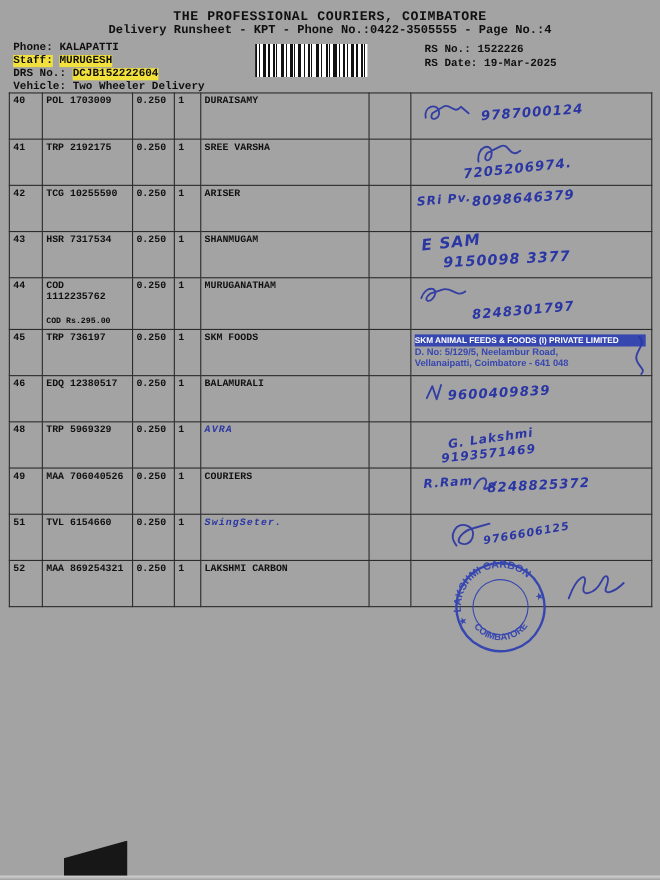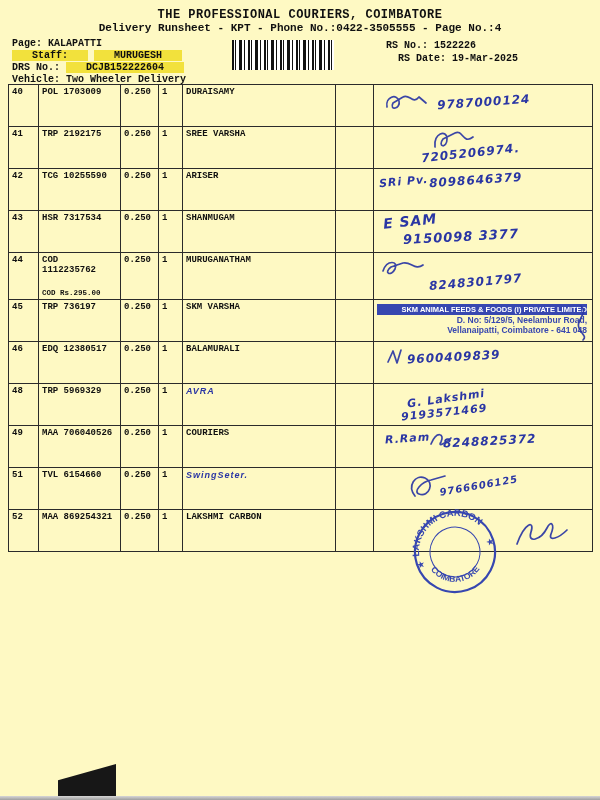--- a/index.html
+++ b/index.html
@@ -1,32 +1,32 @@
 <!DOCTYPE html>
 <html><head>
 <meta charset="utf-8">
 <style>
   html,body { margin:0; padding:0; background:#e9e9e9; }
   .page {
     position:relative; width:600px; height:800px; margin:0 auto;
-    background:#fef9c3; overflow:hidden;
+    background:#a3a3a3; overflow:hidden;
     font-family:"Liberation Mono","DejaVu Sans Mono",monospace;
     color:#101010;
   }
   .doc-title   { position:absolute; top:8px;  left:0; right:0; text-align:center; font-size:12px; font-weight:bold; letter-spacing:.5px; }
   .doc-subtitle{ position:absolute; top:22px; left:0; right:0; text-align:center; font-size:11px; font-weight:bold; }
 
   .info { position:absolute; font-size:10px; font-weight:bold; white-space:nowrap; }
   .i-route   { top:38px; left:12px; }
   .i-staff   { top:50px; left:12px; }
   .i-drs     { top:62px; left:12px; }
   .i-vehicle { top:74px; left:12px; }
   .i-rsno    { top:40px; left:386px; }
-  .i-rsdate  { top:53px; left:386px;margin-left:12px; }
-  .hl { background:#f2e13c; padding:0 20px; }
+  .i-rsdate  { top:53px; left:386px; }
+  .hl { background:#f2e13c; padding:0 0; }
 
   .barcode {
     position:absolute; left:232px; top:40px; width:102px; height:30px;
     background:repeating-linear-gradient(90deg,
       #111 0 2px, #fff 2px 3px, #111 3px 4px, #fff 4px 7px,
       #111 7px 10px, #fff 10px 12px, #111 12px 13px, #fff 13px 16px);
   }
 
   table.runsheet {
     position:absolute; top:84px; left:8px; width:584px;
@@ -37,28 +37,28 @@
     vertical-align:top; padding:2px 3px; overflow:visible; text-align:left;
   }
   .runsheet th { height:12px; font-size:9px; }
   tr.data { height:42px;padding-left:16px; }
   .cod-note { font-size:7.5px; margin-top:14px; }
 
   
   .ink { color:#2a36a4; font-family:"DejaVu Sans",sans-serif; font-style:italic; font-weight:bold; }
   .hw  { position:absolute; white-space:nowrap; font-size:12px; letter-spacing:1px; }
   .hw-name { font-size:11px; }
-  .consignee-hw { color:#2a36a4; font-family:Liberation Sans, sans-serif; font-style:italic; letter-spacing:1px; }
+  .consignee-hw { color:#2a36a4; font-family:Liberation Mono, monospace; font-style:italic; letter-spacing:1px; }
 
   .seal-wrap, .remarks-wrap { position:relative; width:100%; height:36px; }
   .sig { position:absolute; }
   .sig path { fill:none; stroke:#2a36a4; stroke-width:1.7; stroke-linecap:round; stroke-linejoin:round; opacity:.92; }
 
   
-  .stamp-skm { position:absolute; left:0; top:2px; width:210px; text-align:right;
+  .stamp-skm { position:absolute; left:0; top:2px; width:210px; text-align:left;
                font-family:"Liberation Sans",sans-serif; z-index:2; }
   .stamp-skm .l1 { background:#3747b0; color:#fff; font-size:7.5px; font-weight:bold; padding:1px 0; }
   .stamp-skm .l2, .stamp-skm .l3 { color:#3747b0; font-size:8.5px; font-weight:bold; }
 
   
   .round-stamp { position:absolute; left:34px; top:-4px; transform:rotate(-18deg); z-index:2; }
   .round-stamp circle { fill:none; stroke:#3747b0; }
   .round-stamp text { fill:#3747b0; font-weight:bold; font-family:"Liberation Sans",sans-serif; }
 
   .scan-artifact {
@@ -70,21 +70,21 @@
 </style>
 </head>
 <body>
 
 <div class="page">
 
   <div class="doc-title">THE PROFESSIONAL COURIERS, COIMBATORE</div>
   <div class="doc-subtitle">Delivery Runsheet - KPT - Phone No.:0422-3505555 - Page No.:4</div>
 
   <div class="info i-route">
-    <span>Page:</span>
+    <span>Phone:</span>
     <span>KALAPATTI</span>
   </div>
   <div class="info i-staff">
     <span class="hl">Staff:</span>
     <span class="hl">MURUGESH</span>
   </div>
   <div class="info i-drs">
     <span>DRS No.:</span>
     <span class="hl">DCJB152222604</span>
   </div>
@@ -197,21 +197,21 @@
         <span class="ink hw" style="left:52px;top:20px;transform:rotate(-5deg);z-index:3">8248301797</span>
       </div>
           </td>
     </tr>
 
     <tr class="data">
       <td>45</td>
       <td>TRP 736197</td>
       <td>0.250</td>
       <td>1</td>
-      <td>SKM VARSHA</td>
+      <td>SKM FOODS</td>
       <td></td>
       <td>
             <div class="seal-wrap">
         <div class="stamp-skm">
           <div class="l1">SKM ANIMAL FEEDS &amp; FOODS (I) PRIVATE LIMITED</div>
           <div class="l2">D. No: 5/129/5, Neelambur Road,</div>
           <div class="l3">Vellanaipatti, Coimbatore - 641 048</div>
         </div>
         <svg class="sig" style="right:-4px;top:0;z-index:3" width="26" height="40" viewBox="0 0 26 40">
                 <path d="M14 4 C22 12 8 18 12 26 C15 33 20 34 16 38"></path>

